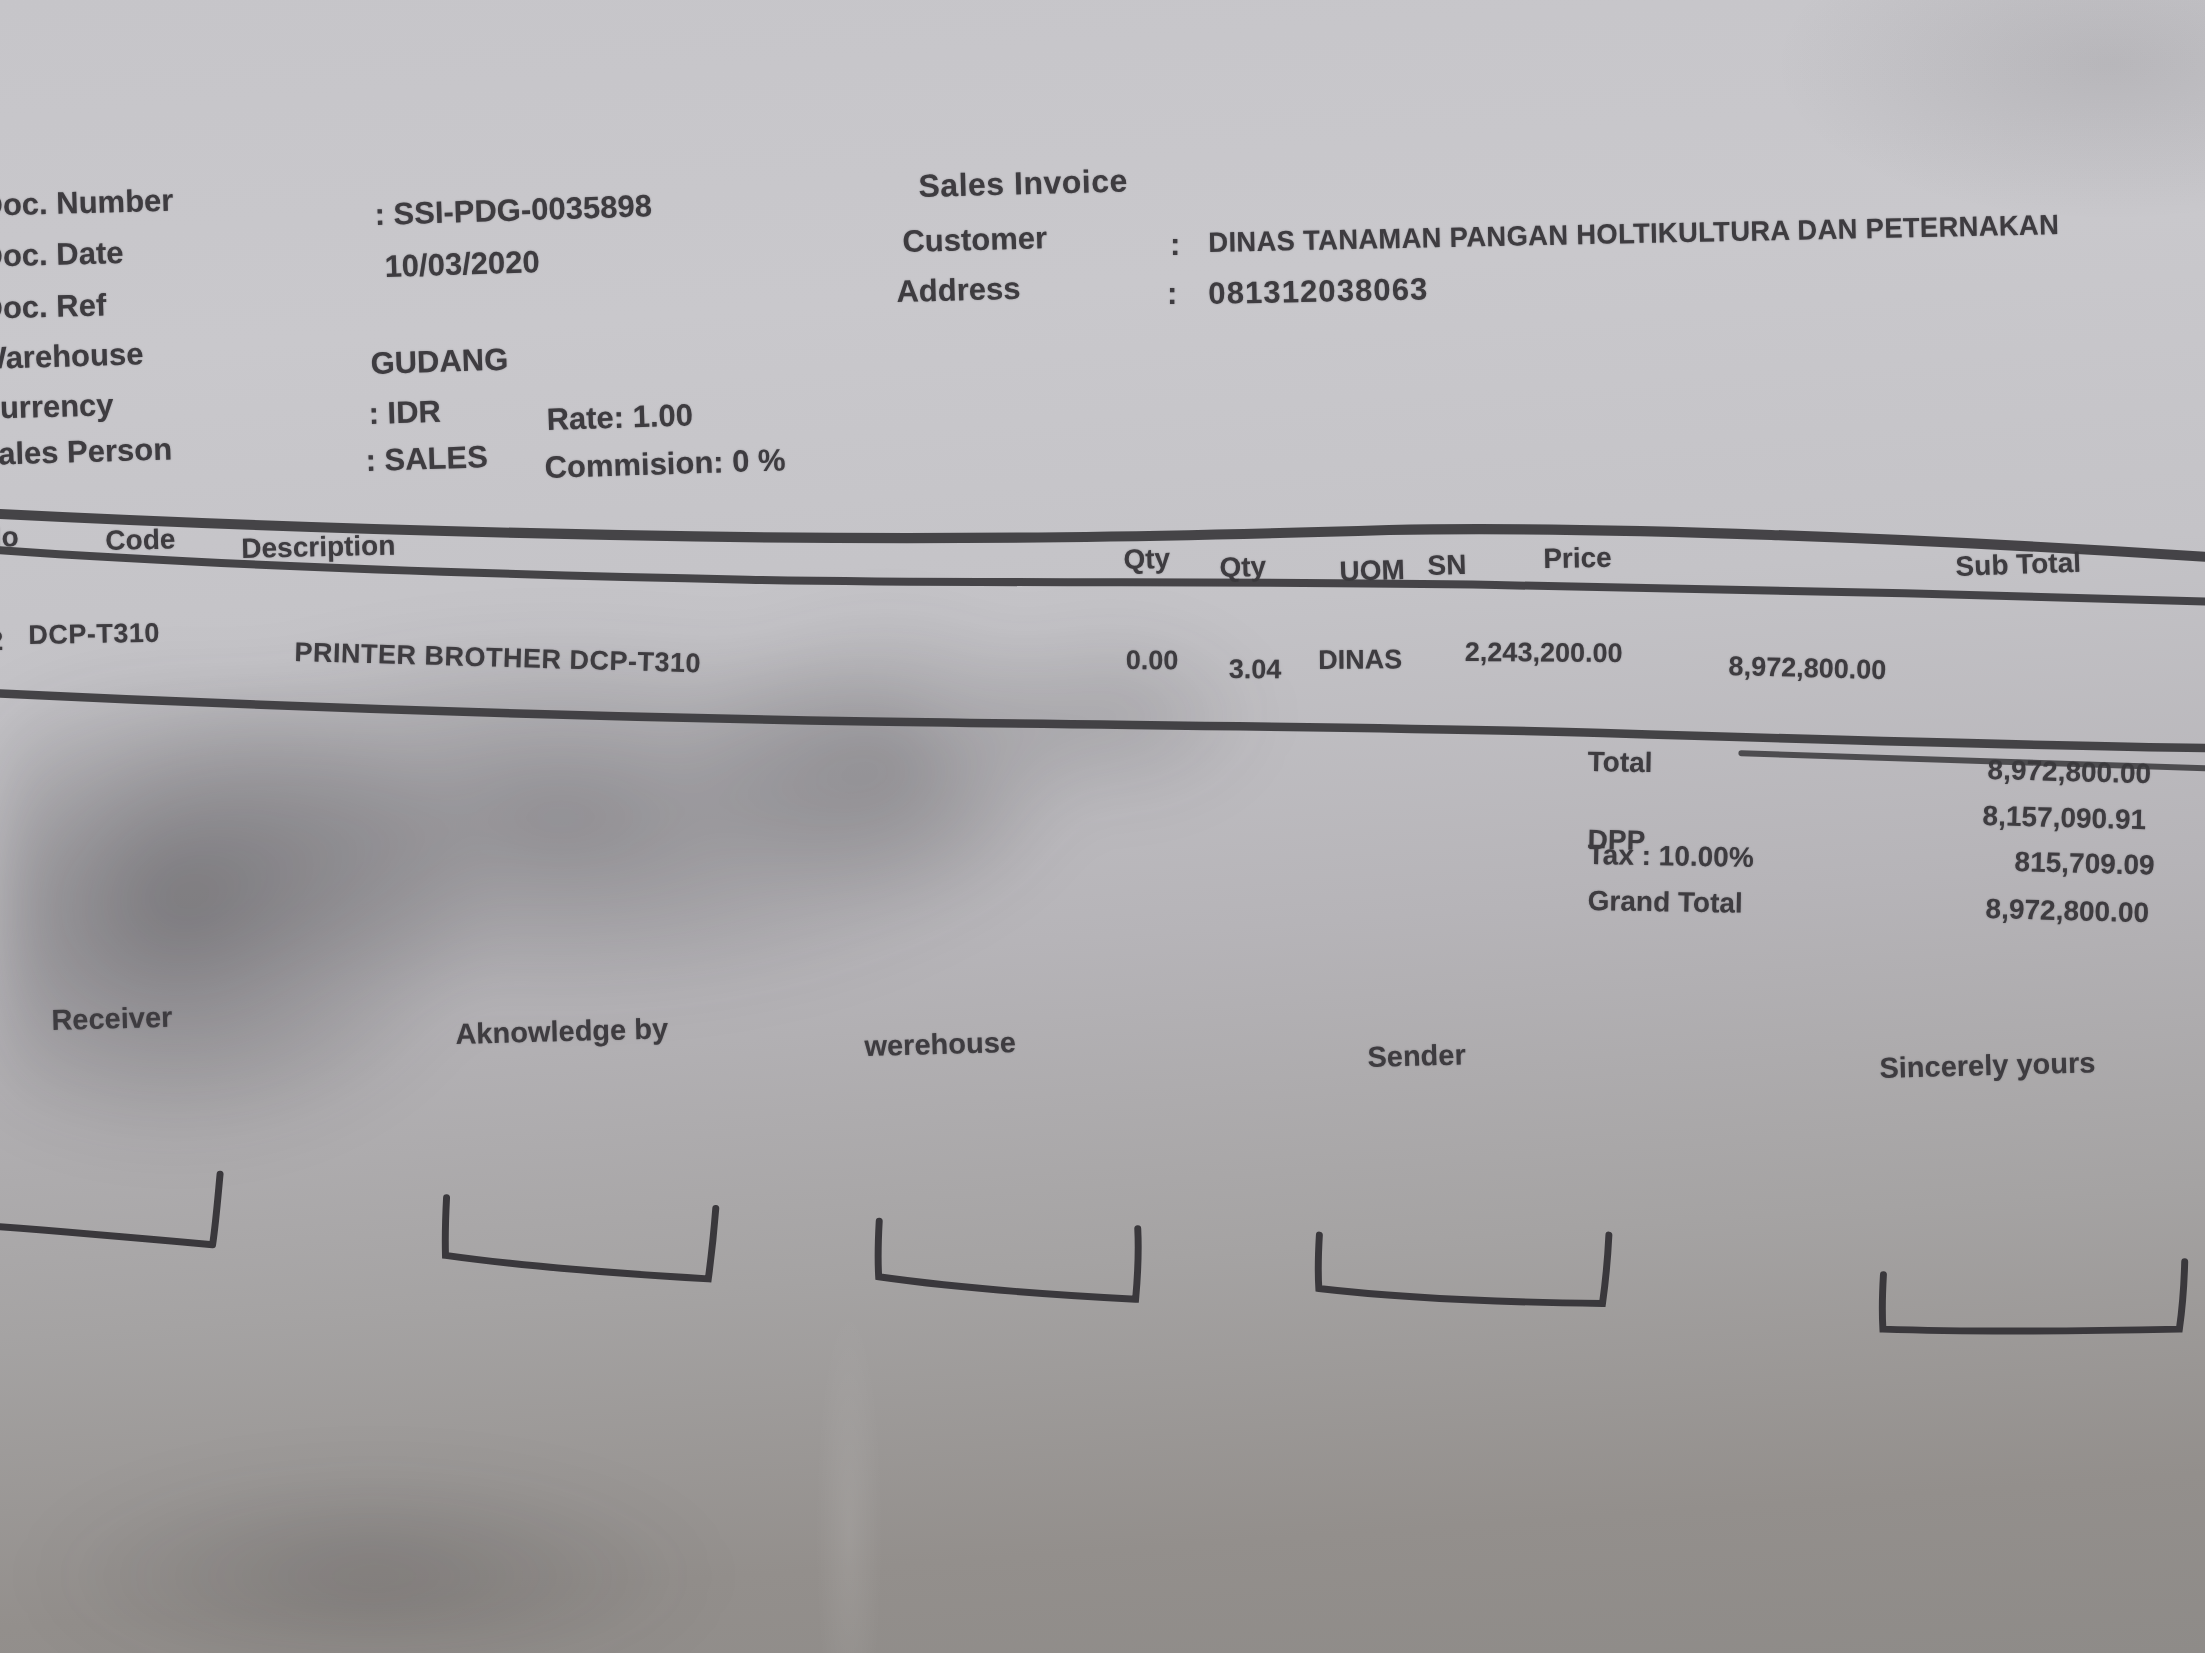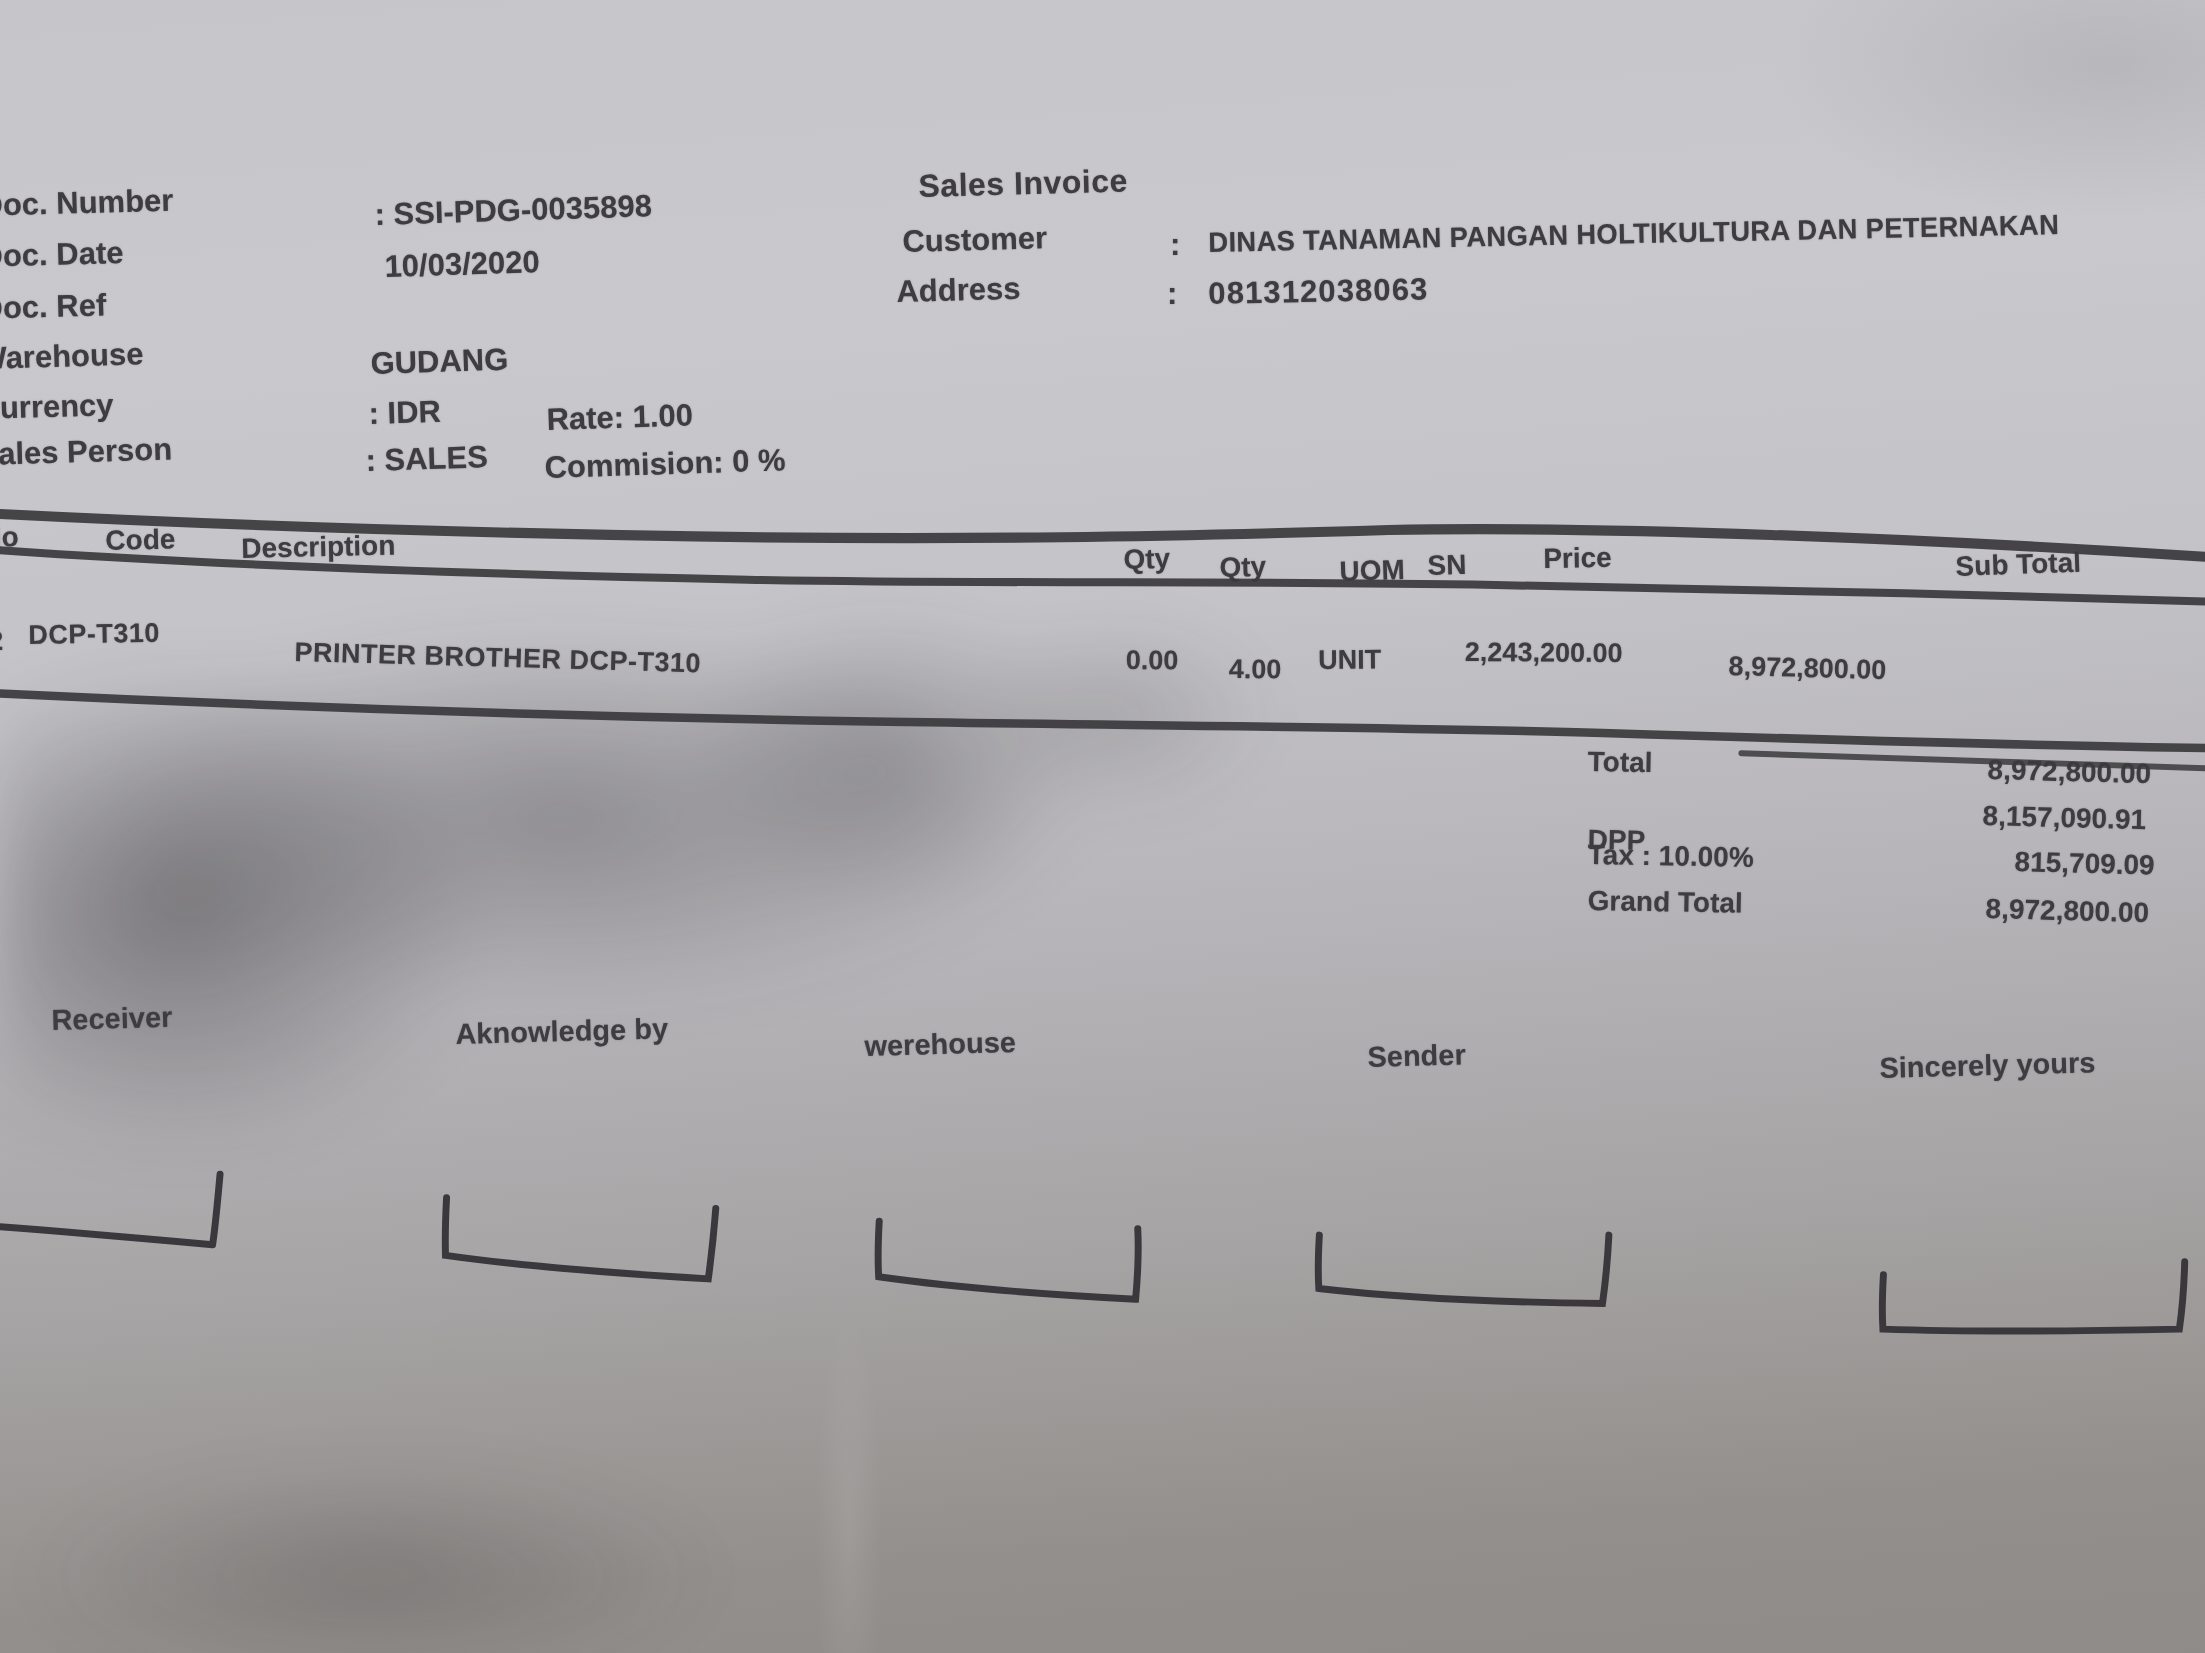--- a/index.html
+++ b/index.html
@@ -125,22 +125,22 @@
   <span class="t th" data-name="col-uom">UOM</span>
   <span class="t th" data-name="col-sn">SN</span>
   <span class="t th" data-name="col-price">Price</span>
   <span class="t th" data-name="col-subtotal">Sub Total</span>
 
   <div data-name="table-row">
     <span class="t tr" data-name="row-no">2</span>
     <span class="t tr" data-name="row-code">DCP-T310</span>
     <span class="t tr" data-name="row-description">PRINTER BROTHER DCP-T310</span>
     <span class="t tr" data-name="row-qty1">0.00</span>
-    <span class="t tr" data-name="row-qty2">4.00</span>
-    <span class="t tr" data-name="row-uom">UNIT</span>
+    <span class="t tr" data-name="row-qty2">3.04</span>
+    <span class="t tr" data-name="row-uom">DINAS</span>
     <span class="t tr" data-name="row-price">2,243,200.00</span>
     <span class="t tr" data-name="row-subtotal">8,972,800.00</span>
   </div>
 
   <span class="t tt" data-name="total-label">Total</span>
   <span class="t tt" data-name="total-value">8,972,800.00</span>
   <span class="t tt" data-name="dpp-label">DPP</span>
   <span class="t tt" data-name="dpp-value">8,157,090.91</span>
   <span class="t tt" data-name="tax-label">Tax : 10.00%</span>
   <span class="t tt" data-name="tax-value">815,709.09</span>

